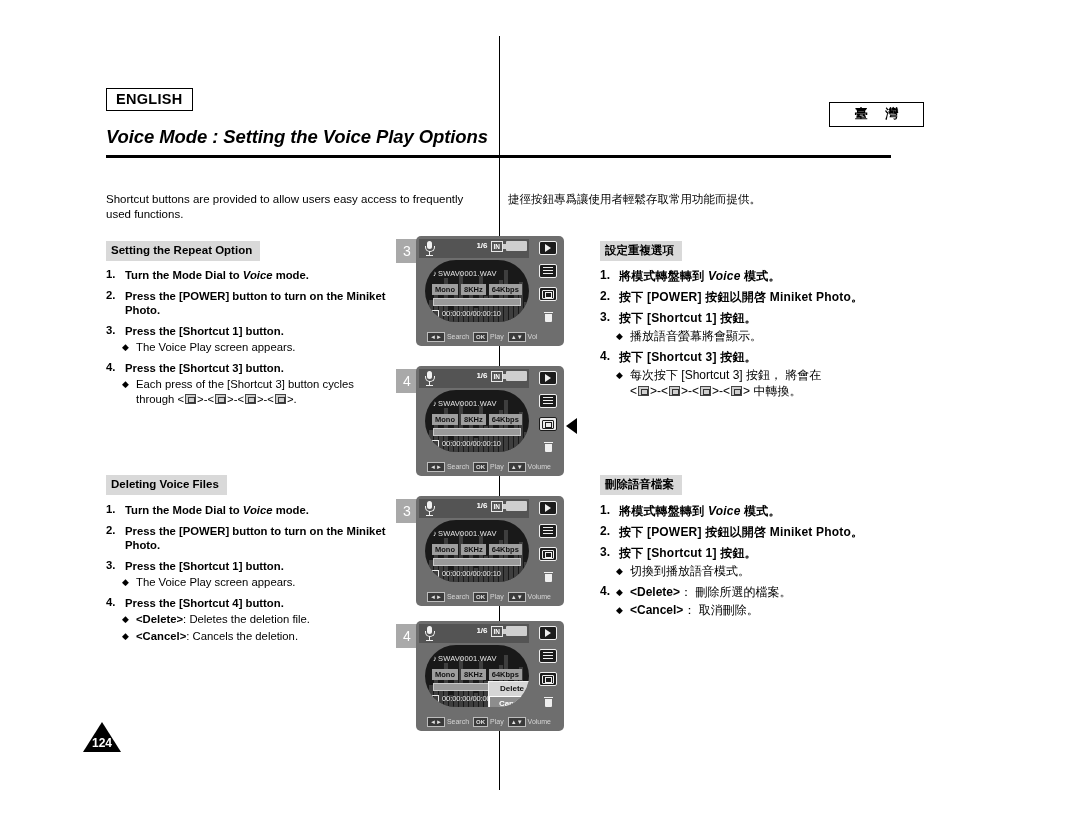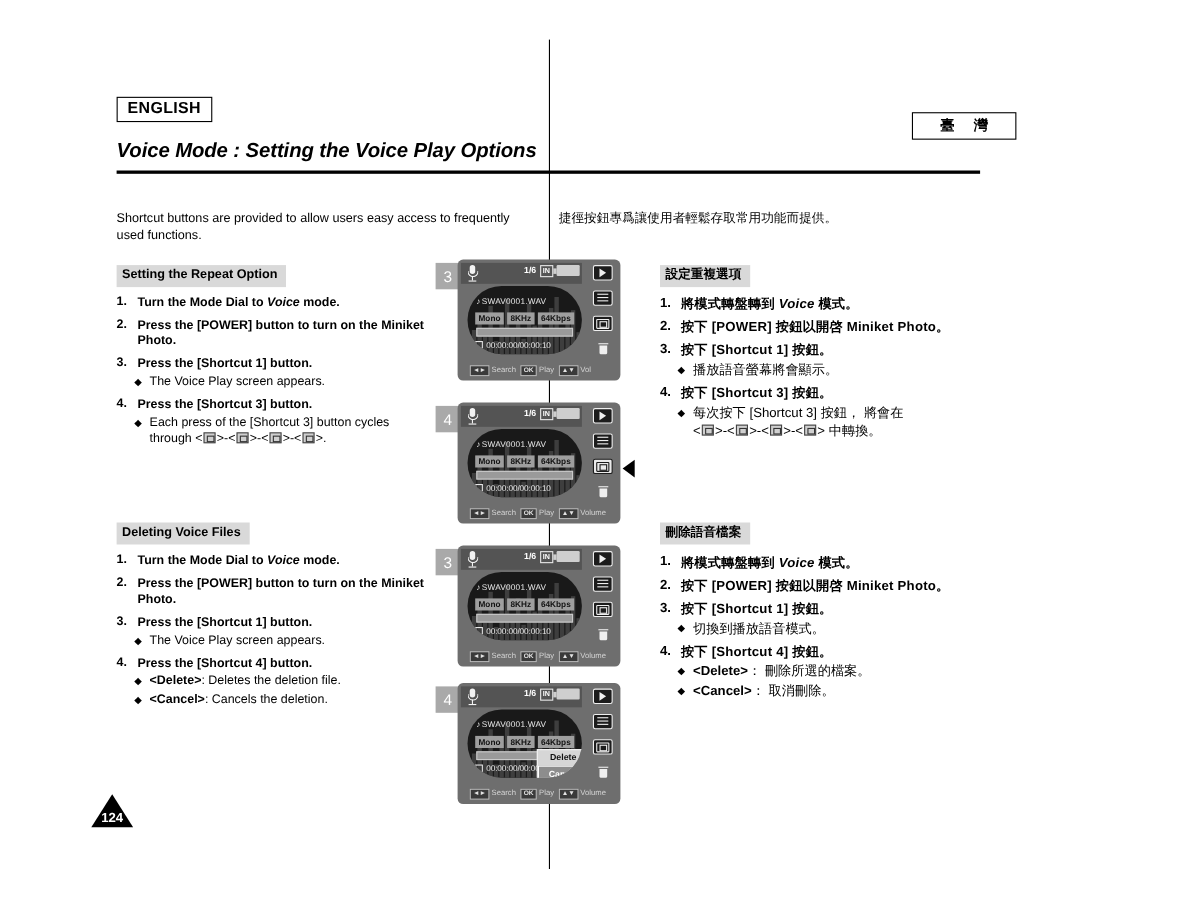--- a/index.html
+++ b/index.html
@@ -296,21 +296,20 @@
       <span class="num">2.</span>
       <span class="txt">按下 [POWER] 按鈕以開啓 Miniket Photo。</span>
     </div>
     <div class="step">
       <span class="num">3.</span>
       <span class="txt">按下 [Shortcut 1] 按鈕。</span>
       <span class="bullet"><span class="dia">◆</span><span>切換到播放語音模式。</span></span>
     </div>
     <div class="step">
       <span class="num">4.</span>
-      <span class="txt">按下 [Shortcut 4] 按鈕。</span>
       <span class="bullet"><span class="dia">◆</span><b>&lt;Delete&gt;</b><span>： 刪除所選的檔案。</span></span>
       <span class="bullet"><span class="dia">◆</span><b>&lt;Cancel&gt;</b><span>： 取消刪除。</span></span>
     </div>
   </div>
 
   <div class="dev" style="left:396px; top:236px;">
     <div class="stepnum">3</div>
     <div class="lcd">
         <div class="lcd-inner">
       <div class="statusbar">

